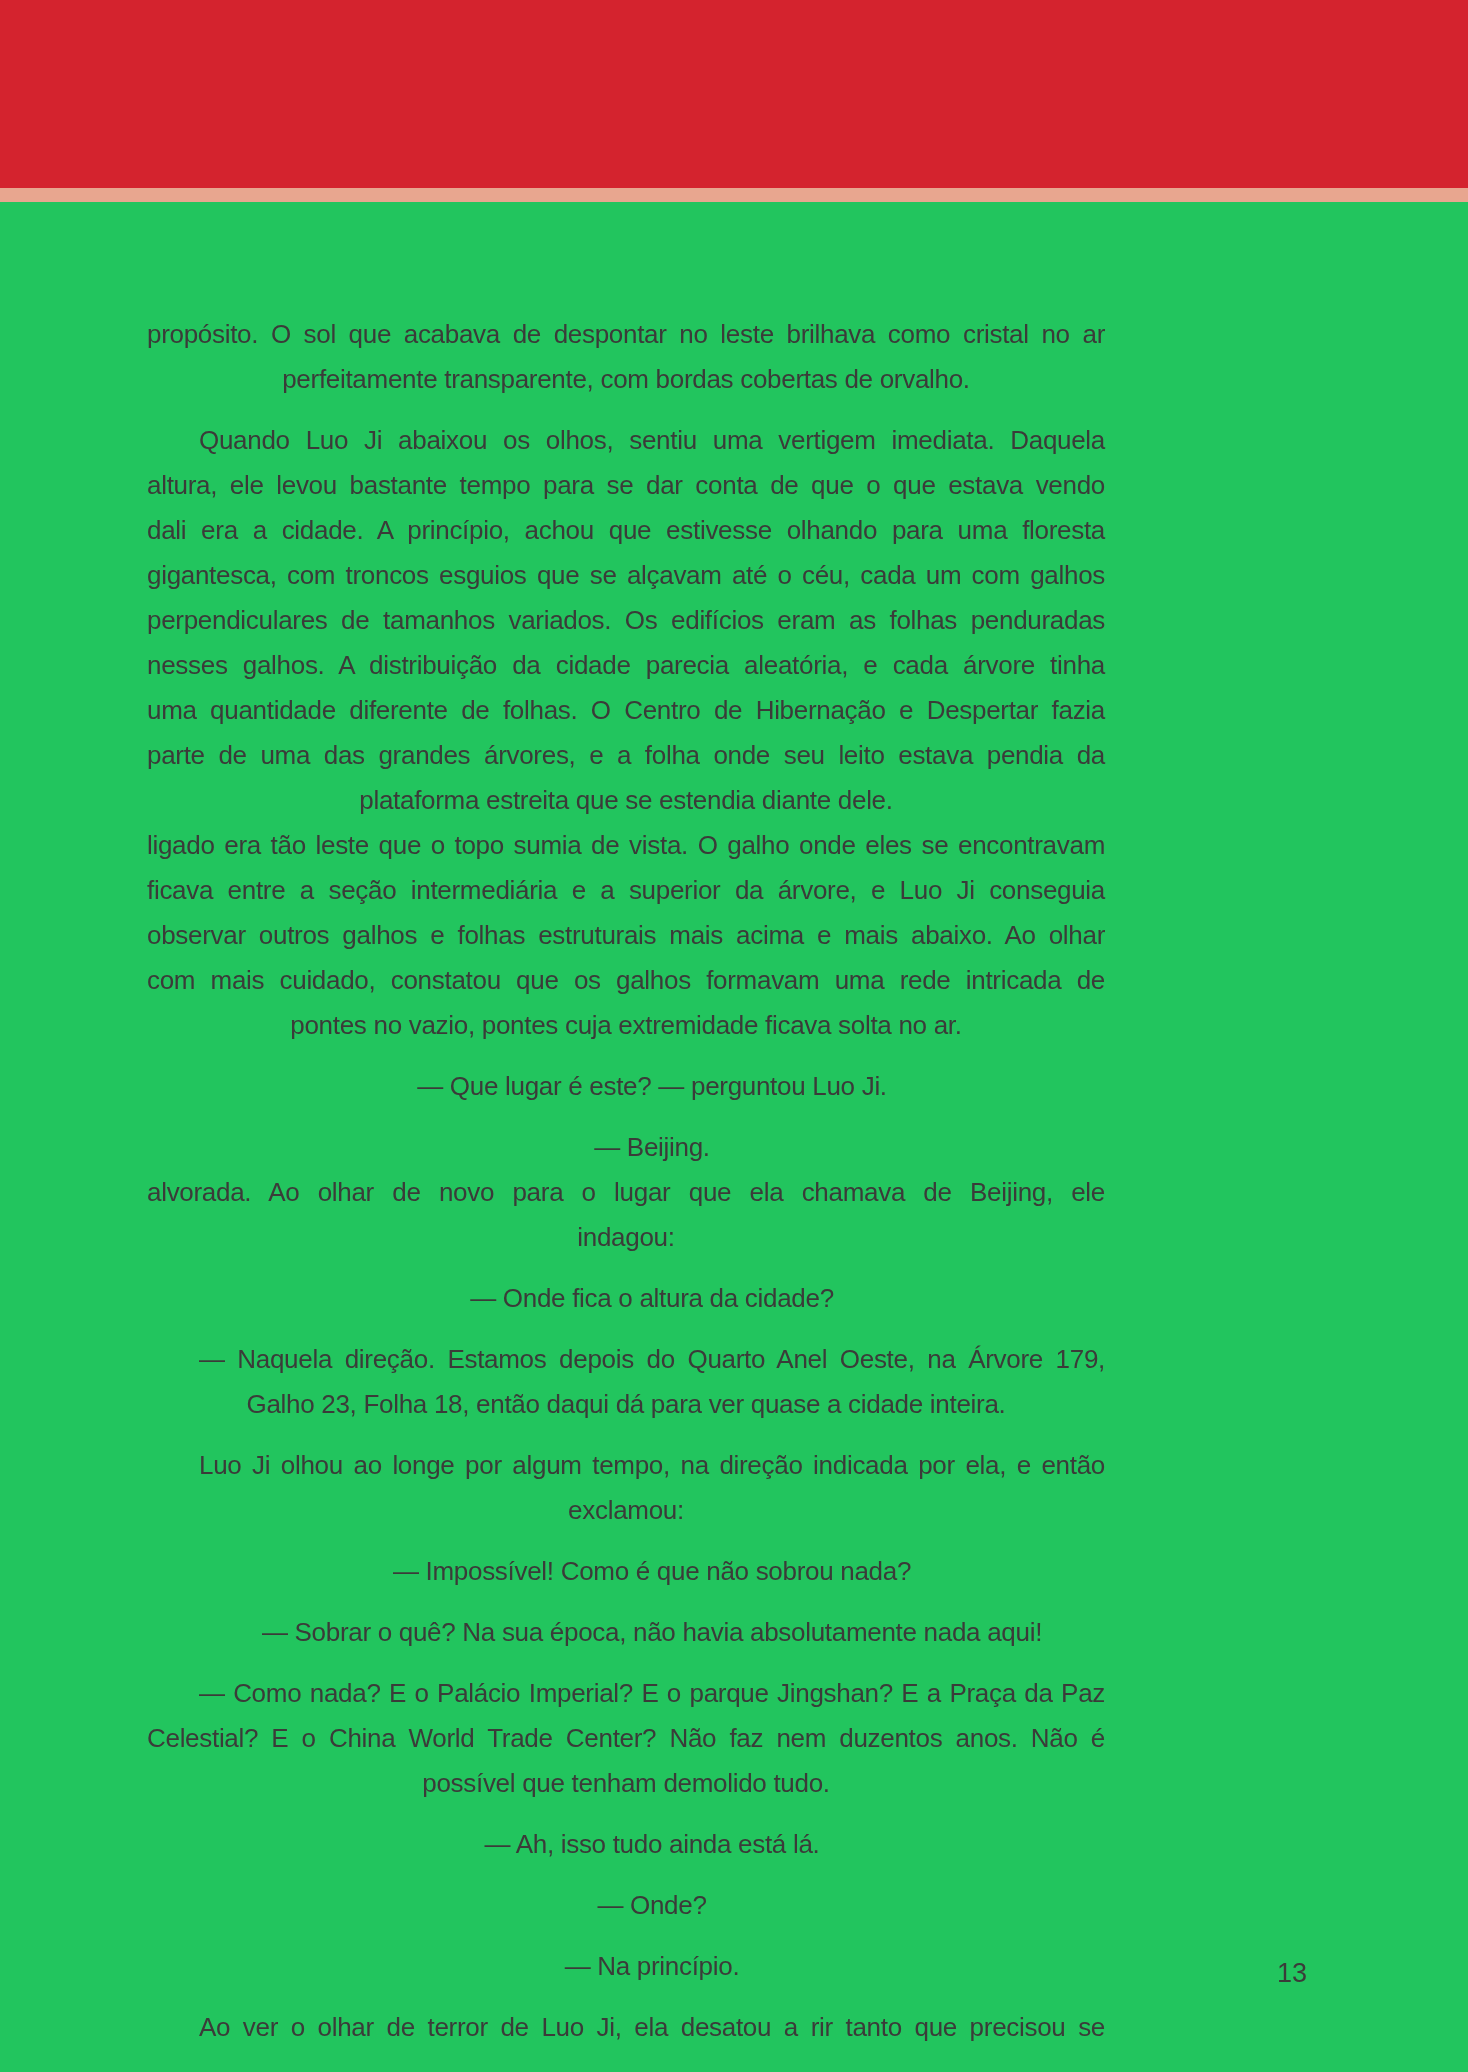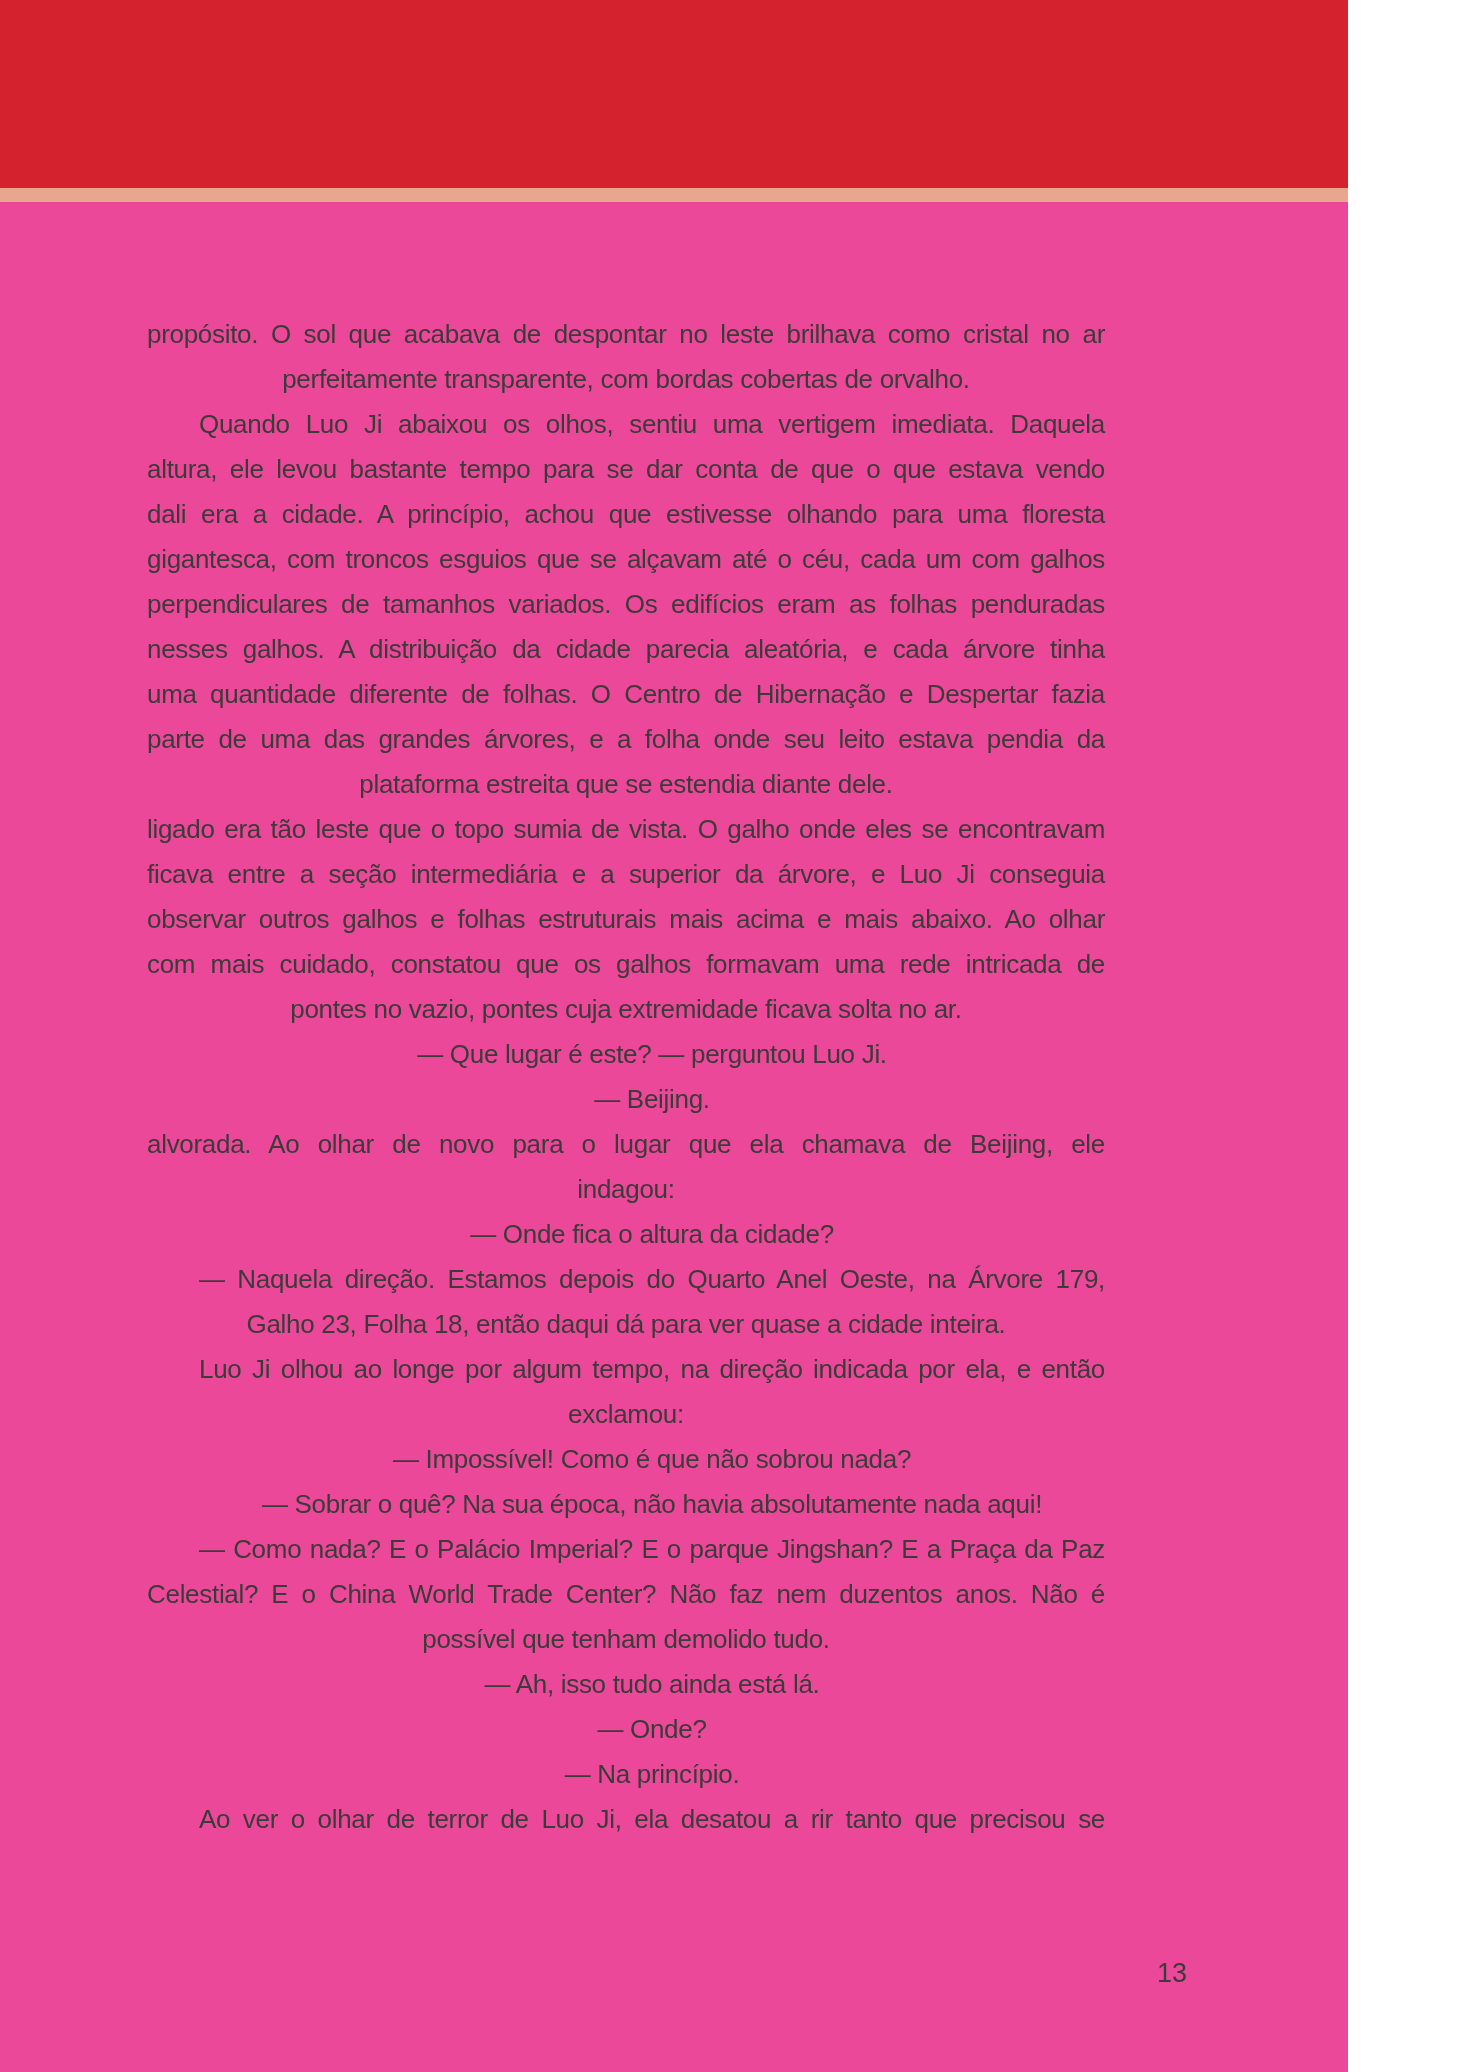--- a/index.html
+++ b/index.html
@@ -2,23 +2,23 @@
 <html><head>
 <meta charset="utf-8">
 <style>
   html, body {
     margin: 0;
     padding: 0;
     background: #ffffff;
   }
   .page {
     position: relative;
-    width: 1348px;
+    width: 1468px;
     height: 2072px;
-    background: #ec4899;
+    background: #22c55e;
     overflow: hidden;
     font-family: "Liberation Sans", sans-serif;
   }
   .header-band {
     position: absolute;
     top: 0;
     left: 0;
     width: 100%;
     height: 188px;
   }
@@ -43,20 +43,21 @@
     line-height: 45px;
     white-space: normal;
     text-align: center;
   }
   .text-line.justify {
     text-align: justify;
     text-align-last: justify;
   }
   .text-line.indent {
     text-indent: 52px;
+    margin-top: 16px;
   }
   .page-number {
     position: absolute;
     top: 1957px;
     right: 161px;
     font-size: 27px;
     line-height: 32px;
     color: #3b3b39;
   }
 </style>

